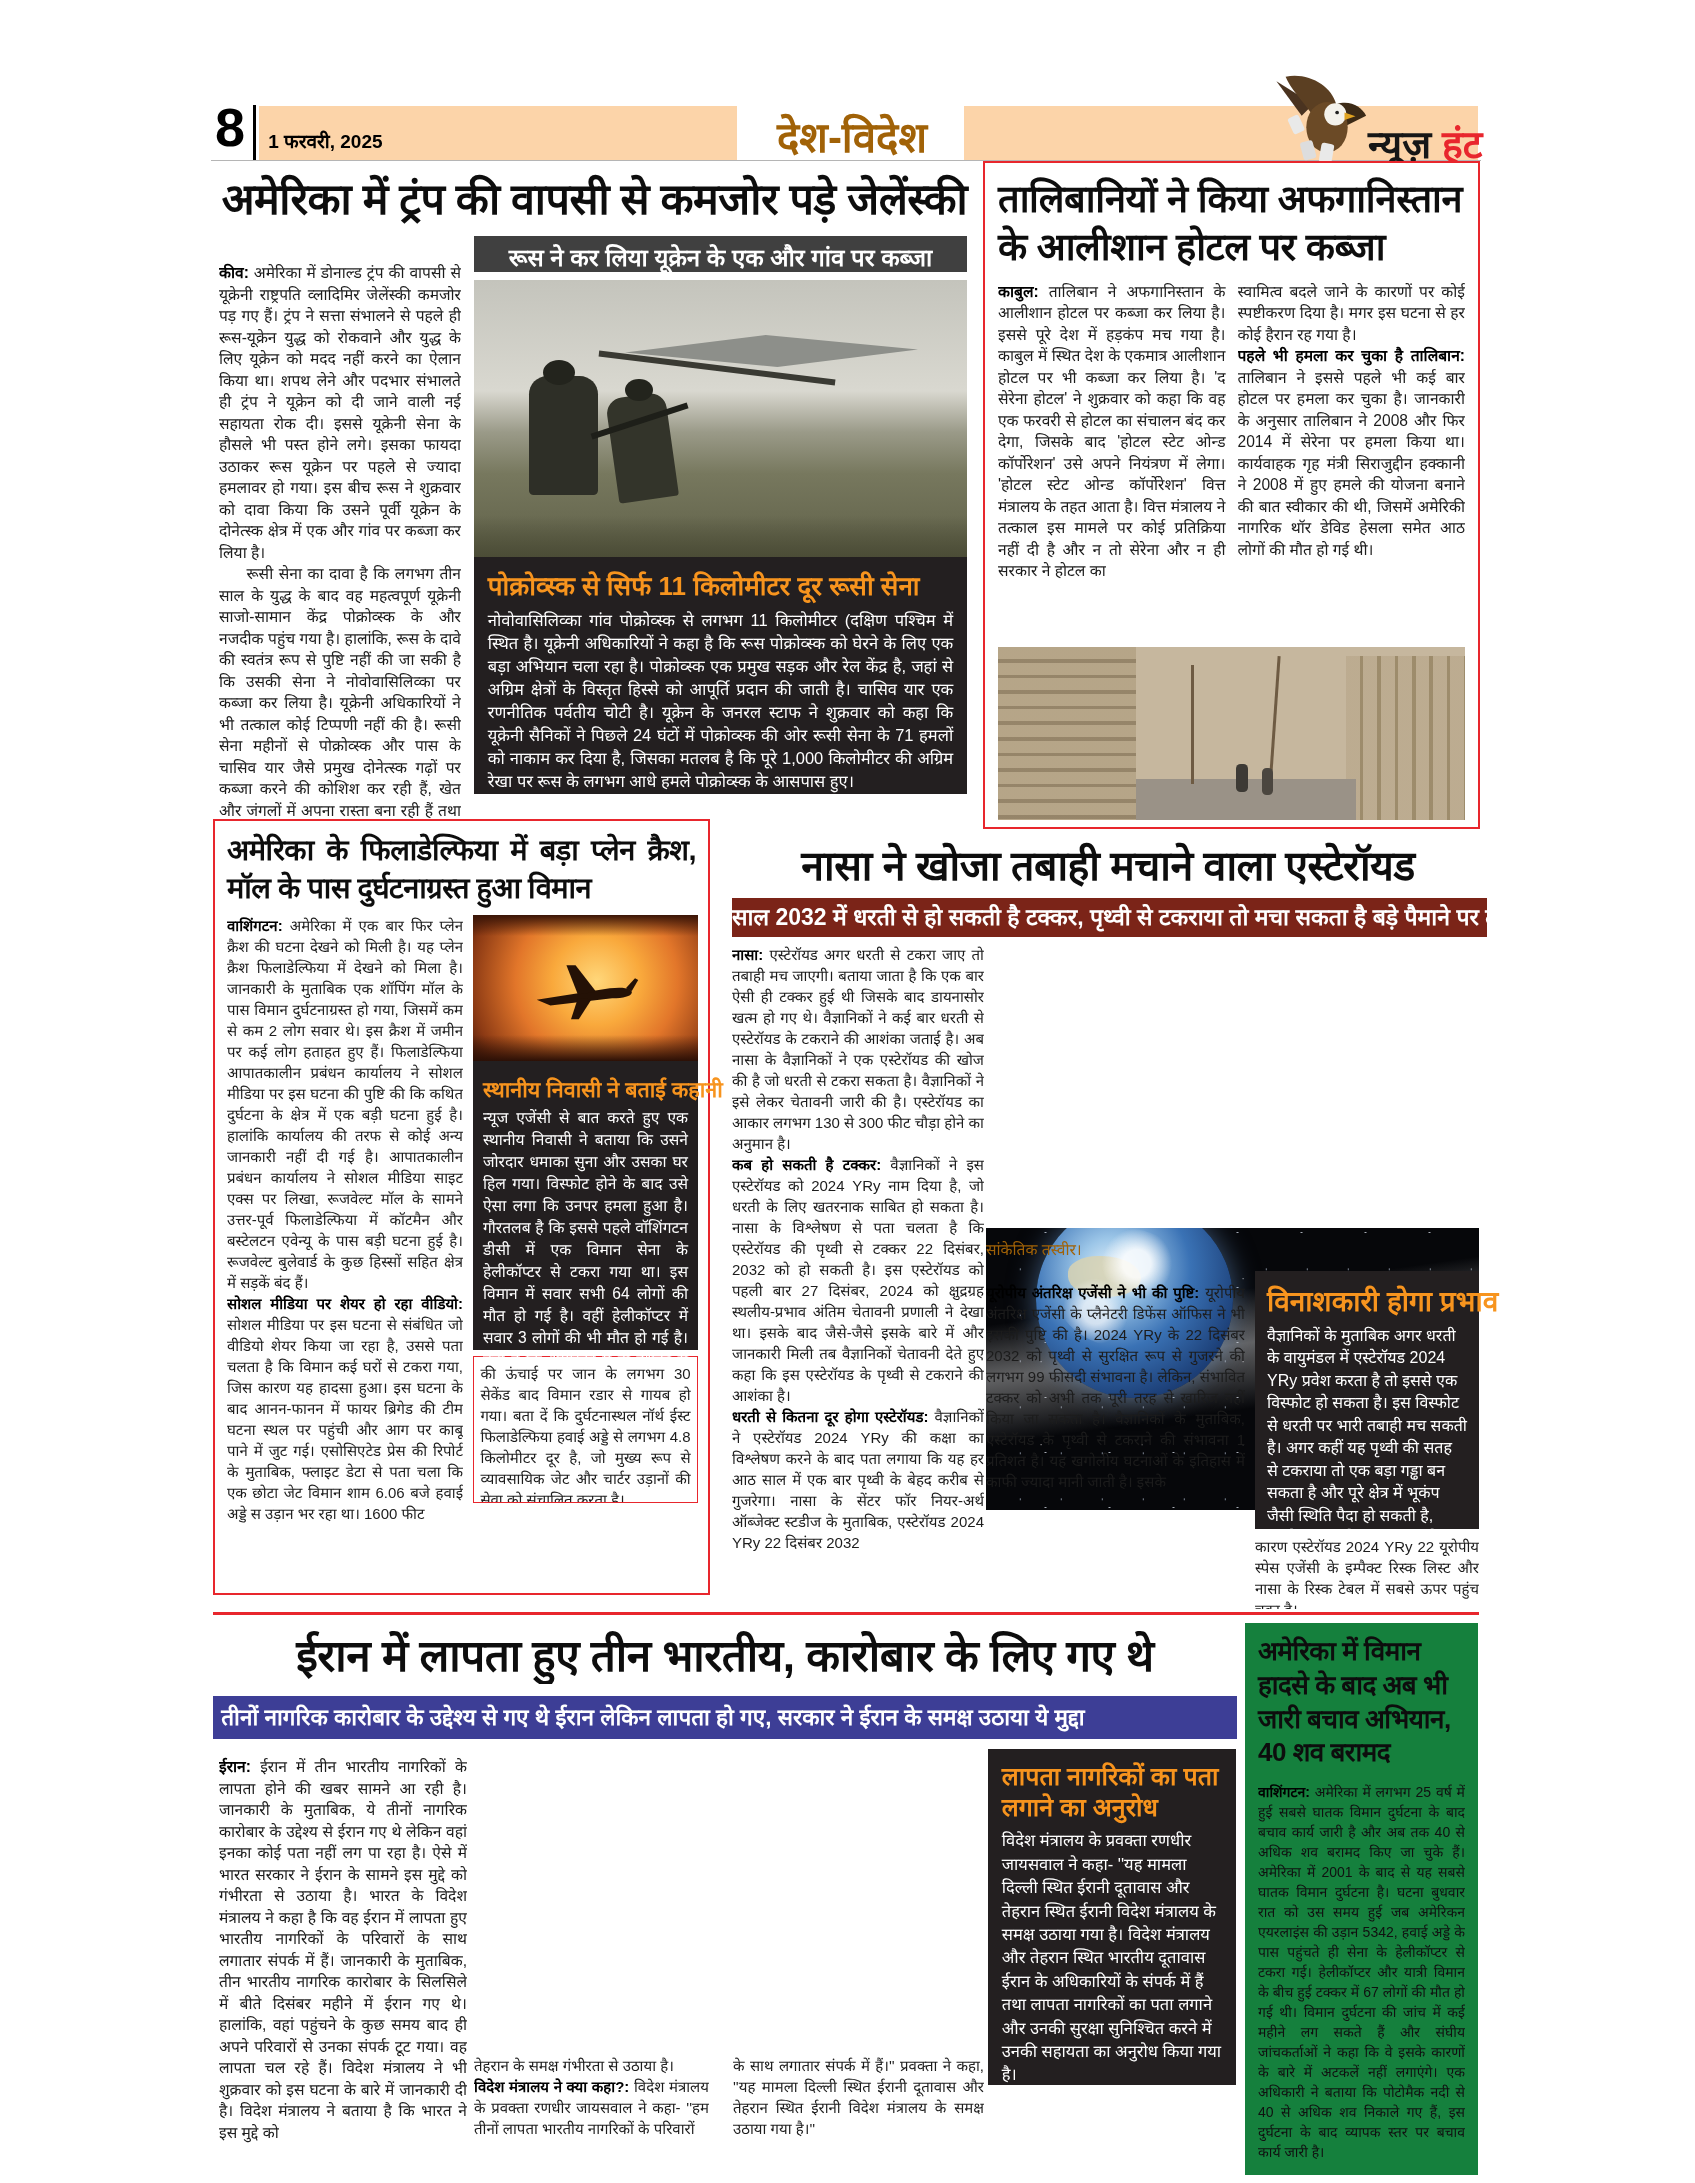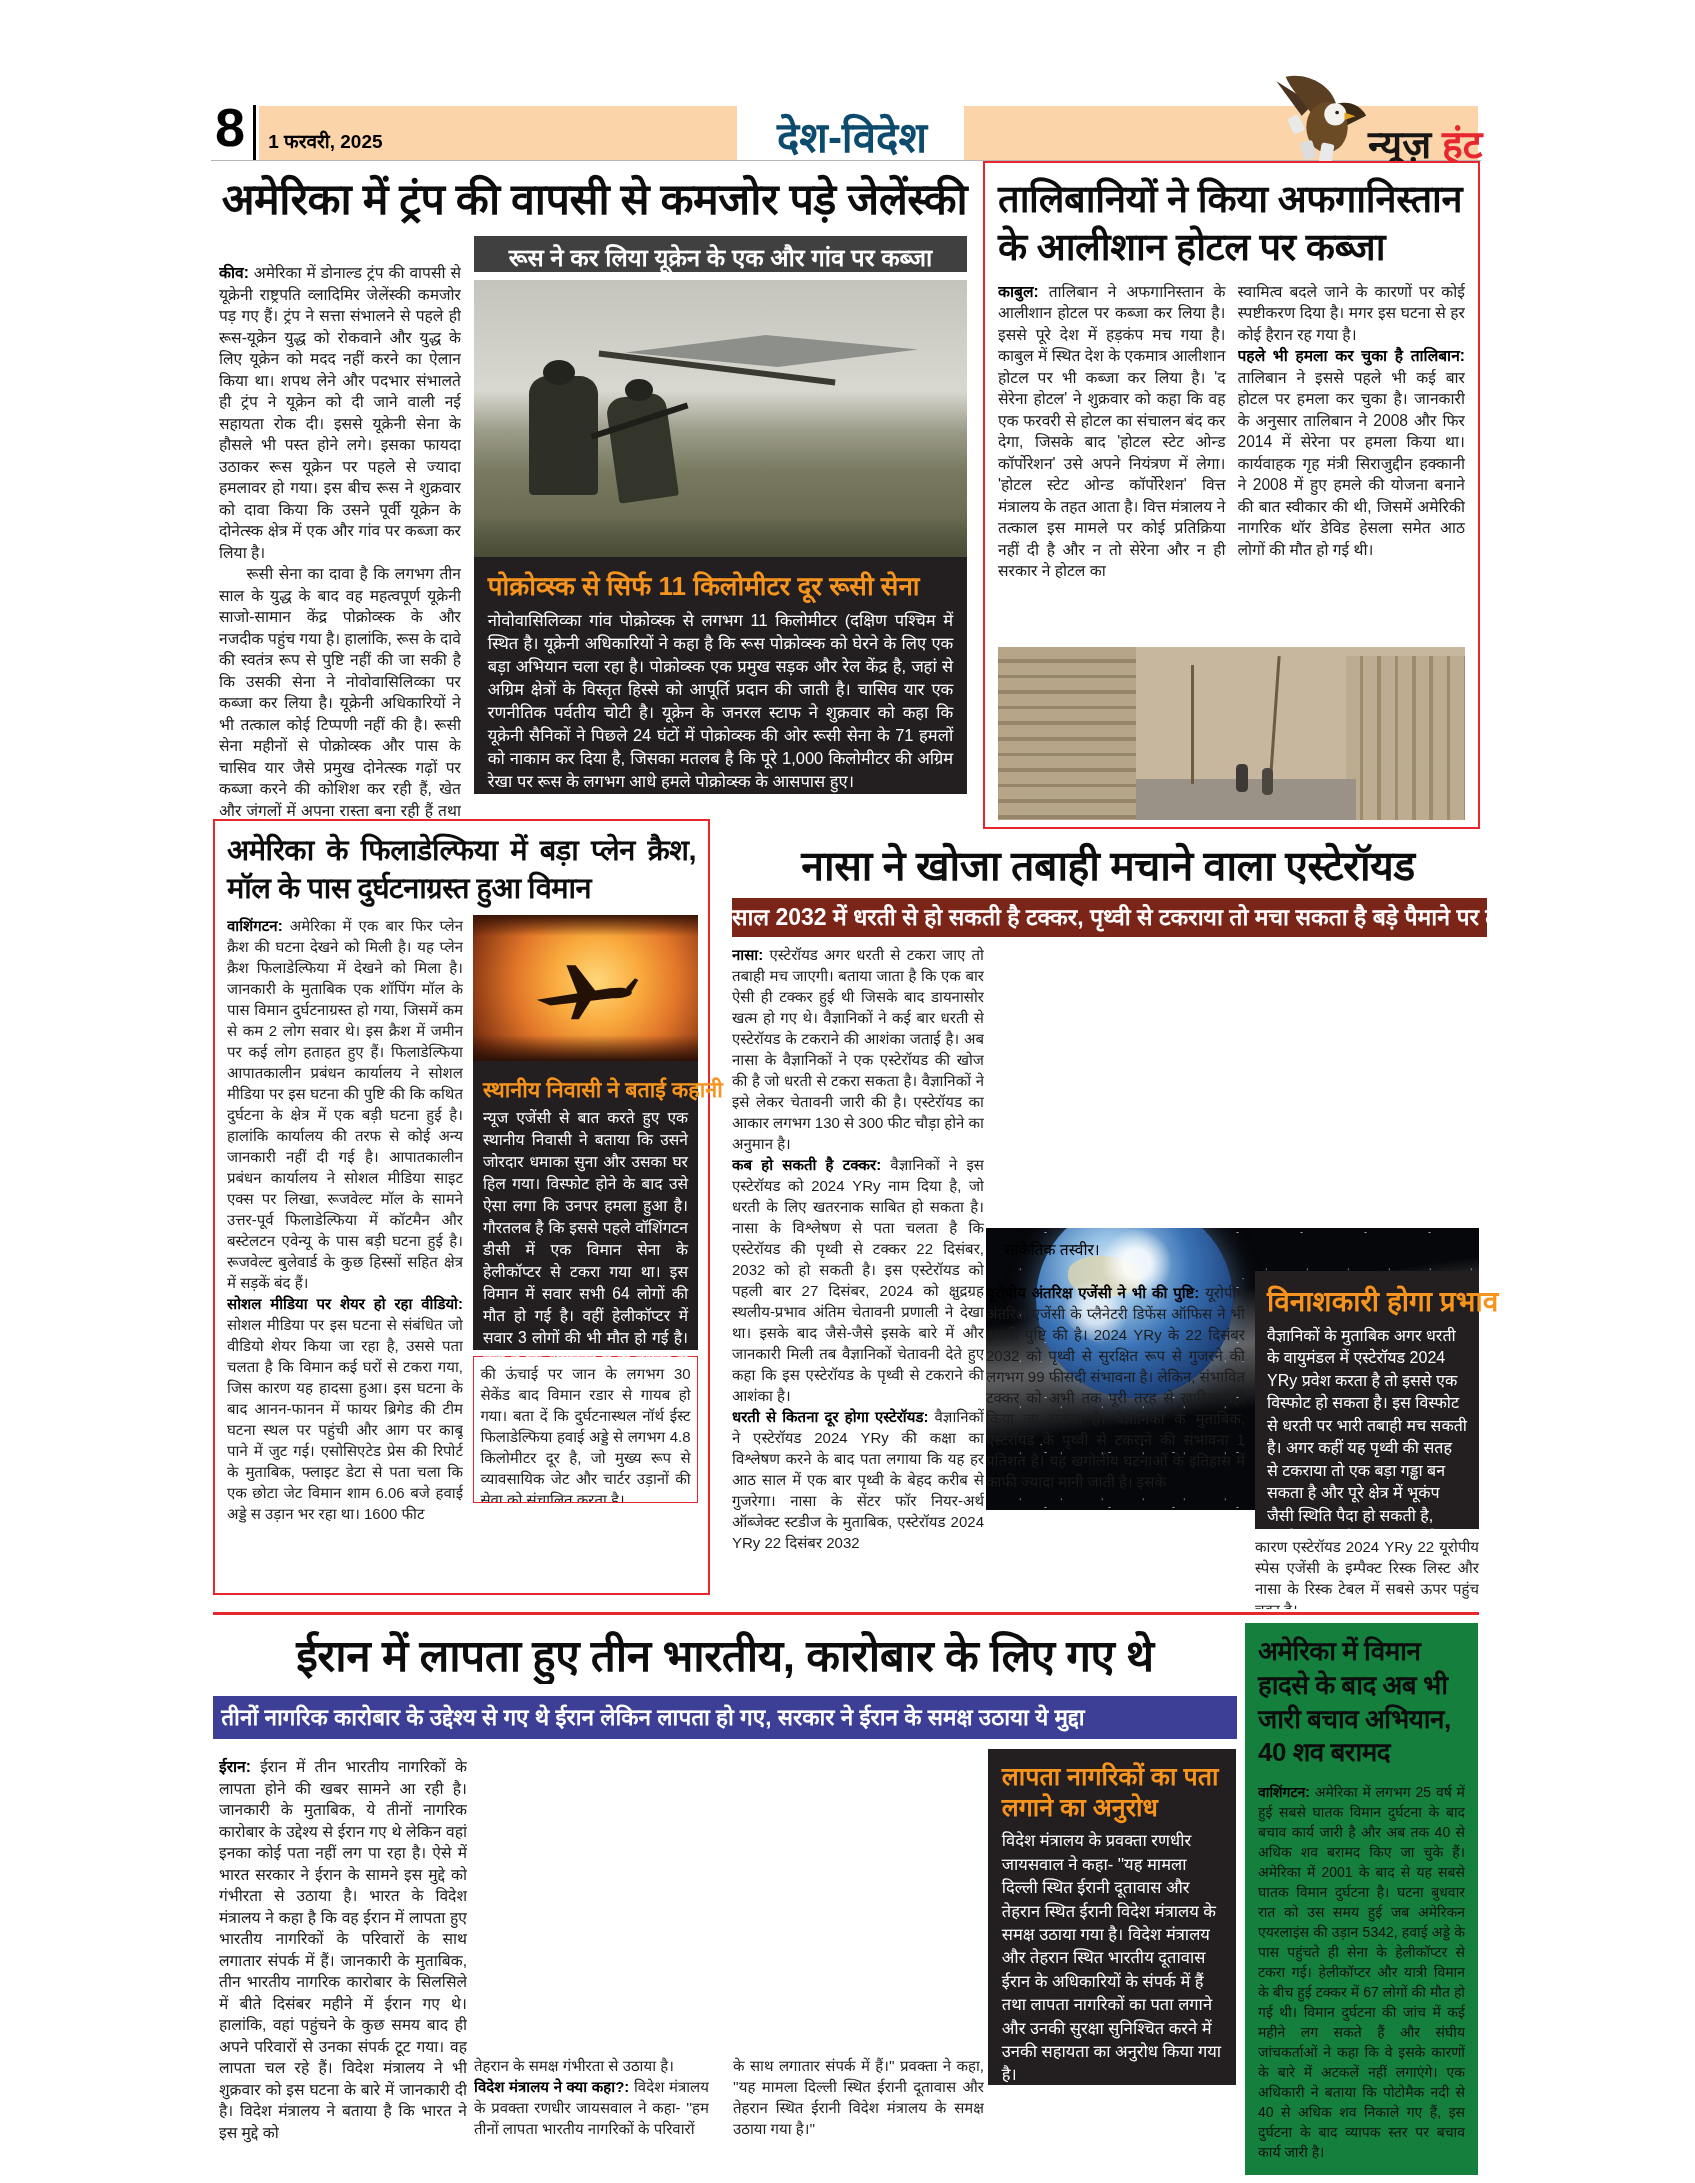--- a/index.html
+++ b/index.html
@@ -11,35 +11,35 @@
   .dateline{font-weight:bold;color:#000;}
   .inline-sub{font-weight:bold;color:#000;}
   .headline{font-weight:800;color:#0d0d0d;letter-spacing:-0.5px;}
   .nowrap{white-space:nowrap;overflow:hidden;}
   .red-border{border:2.3px solid #e8262d;box-sizing:border-box;background:#fff;}
   .dark-box{background:#231f20;box-sizing:border-box;}
   .dark-box .bx-head{color:#f7941e;font-weight:800;}
   .dark-box .bx-body{color:#ffffff;text-align:justify;}
   .bar{box-sizing:border-box;color:#fff;font-weight:800;overflow:hidden;}
   .photo{overflow:hidden;position:relative;}
-  .caption{font-size:15.6px;color:#000000;padding-left:18px;}
+  .caption{font-size:15.6px;color:#a16207;}
   .hairline{background:#b5b5b5;}
 </style>
 </head>
 <body>
 
 <div id="page">
 
   <div class="abs hairline" style="left:211px;top:160px;width:1270px;height:1.4px;"></div>
   <div class="abs" style="left:215px;top:96px;font-size:54px;font-weight:800;color:#000;">8</div>
   <div class="abs" style="left:253px;top:105px;width:3.2px;height:55px;background:#000;"></div>
   <div class="abs" style="left:259px;top:106px;width:478px;height:54px;background:#fcd4a9;">
     <span style="position:absolute;left:9.2px;bottom:6.4px;font-size:19px;font-weight:700;color:#000;">1 फरवरी, 2025</span>
   </div>
-  <div class="abs" style="left:742px;top:107px;width:220px;text-align:center;font-size:42px;font-weight:800;color:#0c4a6e;white-space:nowrap;">देश-विदेश</div>
+  <div class="abs" style="left:742px;top:107px;width:220px;text-align:center;font-size:42px;font-weight:800;color:#a16207;white-space:nowrap;">देश-विदेश</div>
   <div class="abs" style="left:964px;top:106px;width:514px;height:54px;background:#fcd4a9;"></div>
   <div class="abs" style="left:1258px;top:72px;width:115px;height:99px;">
     <svg width="115" height="99" viewBox="0 0 250 215">
       <path d="M40 20 L120 70 L95 95 Z" fill="#4a3320"></path>
       <path d="M60 10 C110 0 160 30 170 70 L120 95 C95 60 70 35 60 10 Z" fill="#5b3f22"></path>
       <path d="M170 70 C200 60 225 75 235 95 L185 120 Z" fill="#3c2a16"></path>
       <ellipse cx="150" cy="120" rx="45" ry="55" fill="#6b4a26"></ellipse>
       <circle cx="168" cy="92" r="24" fill="#f4f2ec"></circle>
       <polygon points="188,88 212,96 188,104" fill="#e0a321"></polygon>
       <circle cx="172" cy="88" r="4" fill="#222"></circle>

